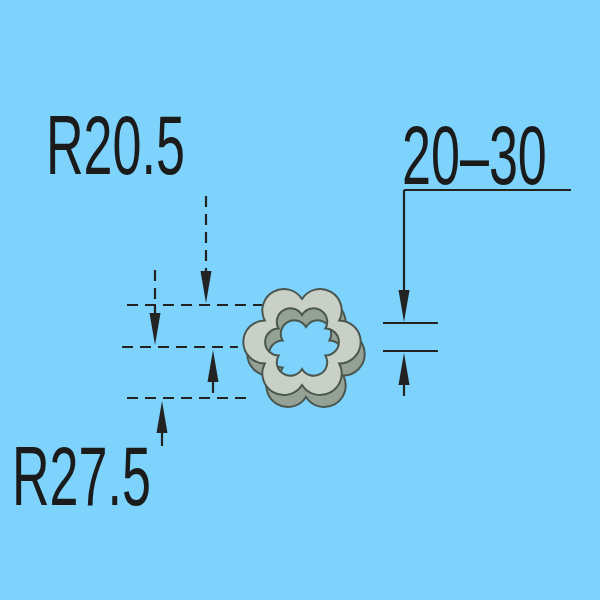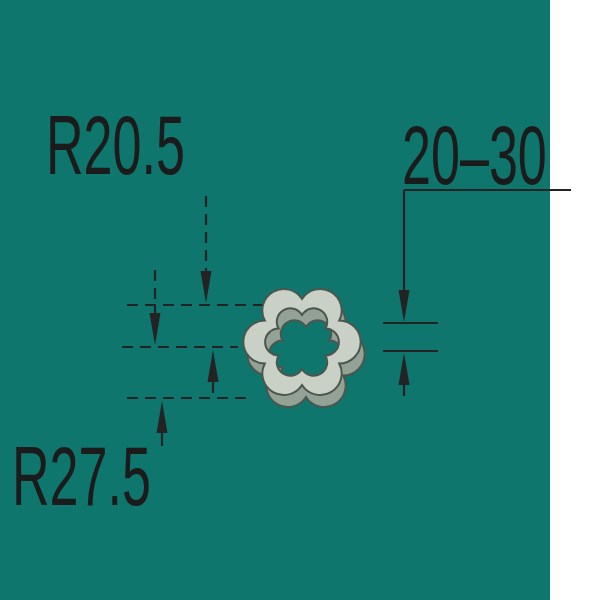--- a/index.html
+++ b/index.html
@@ -1,18 +1,18 @@
 <!DOCTYPE html>
 <html><head>
 <meta charset="utf-8">
 <style>
   html,body{margin:0;padding:0;background:#ffffff;}
   body{width:600px;height:600px;overflow:hidden;}
   .canvas{
-    position:relative;width:550px;height:600px;background:#0f766e;
+    position:relative;width:600px;height:600px;background:#7dd3fc;
     font-family:"Liberation Sans", sans-serif;
   }
   svg.drawing{position:absolute;left:0;top:0;}
   .dim-label{
     position:absolute;color:#1b1b1b;font-size:84px;line-height:1;
     white-space:nowrap;transform:scaleX(0.62);transform-origin:left top;
     font-weight:400;user-select:none;
   }
   #lbl-r205{left:46px;top:103px;}
   #lbl-range{left:402px;top:113px;}

